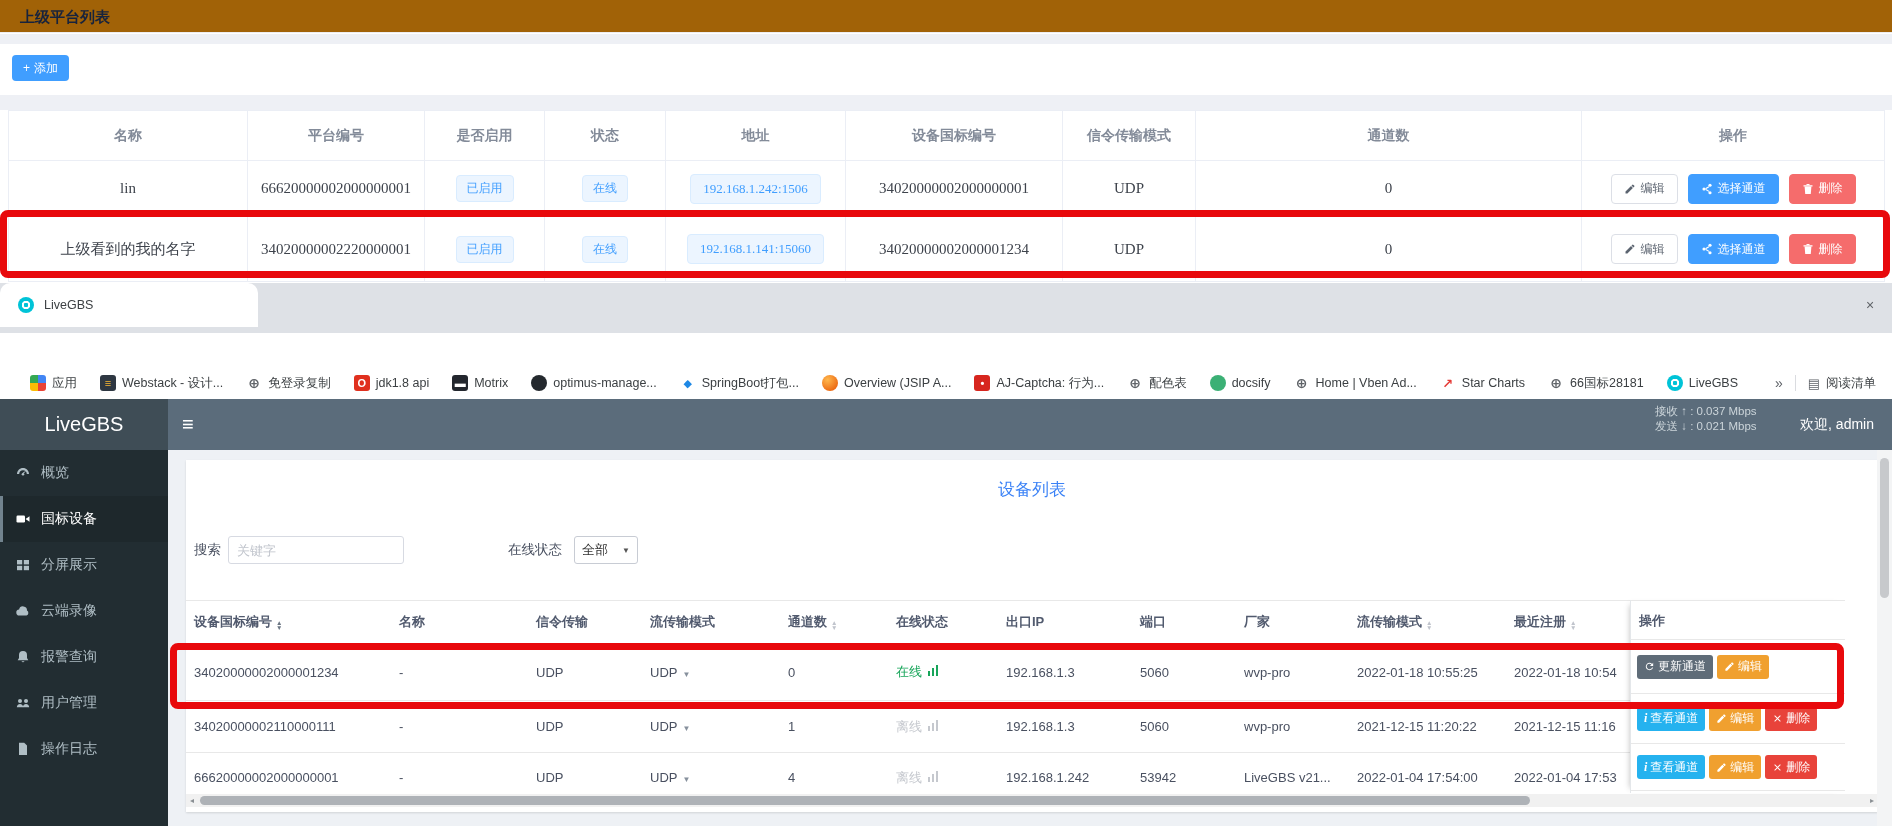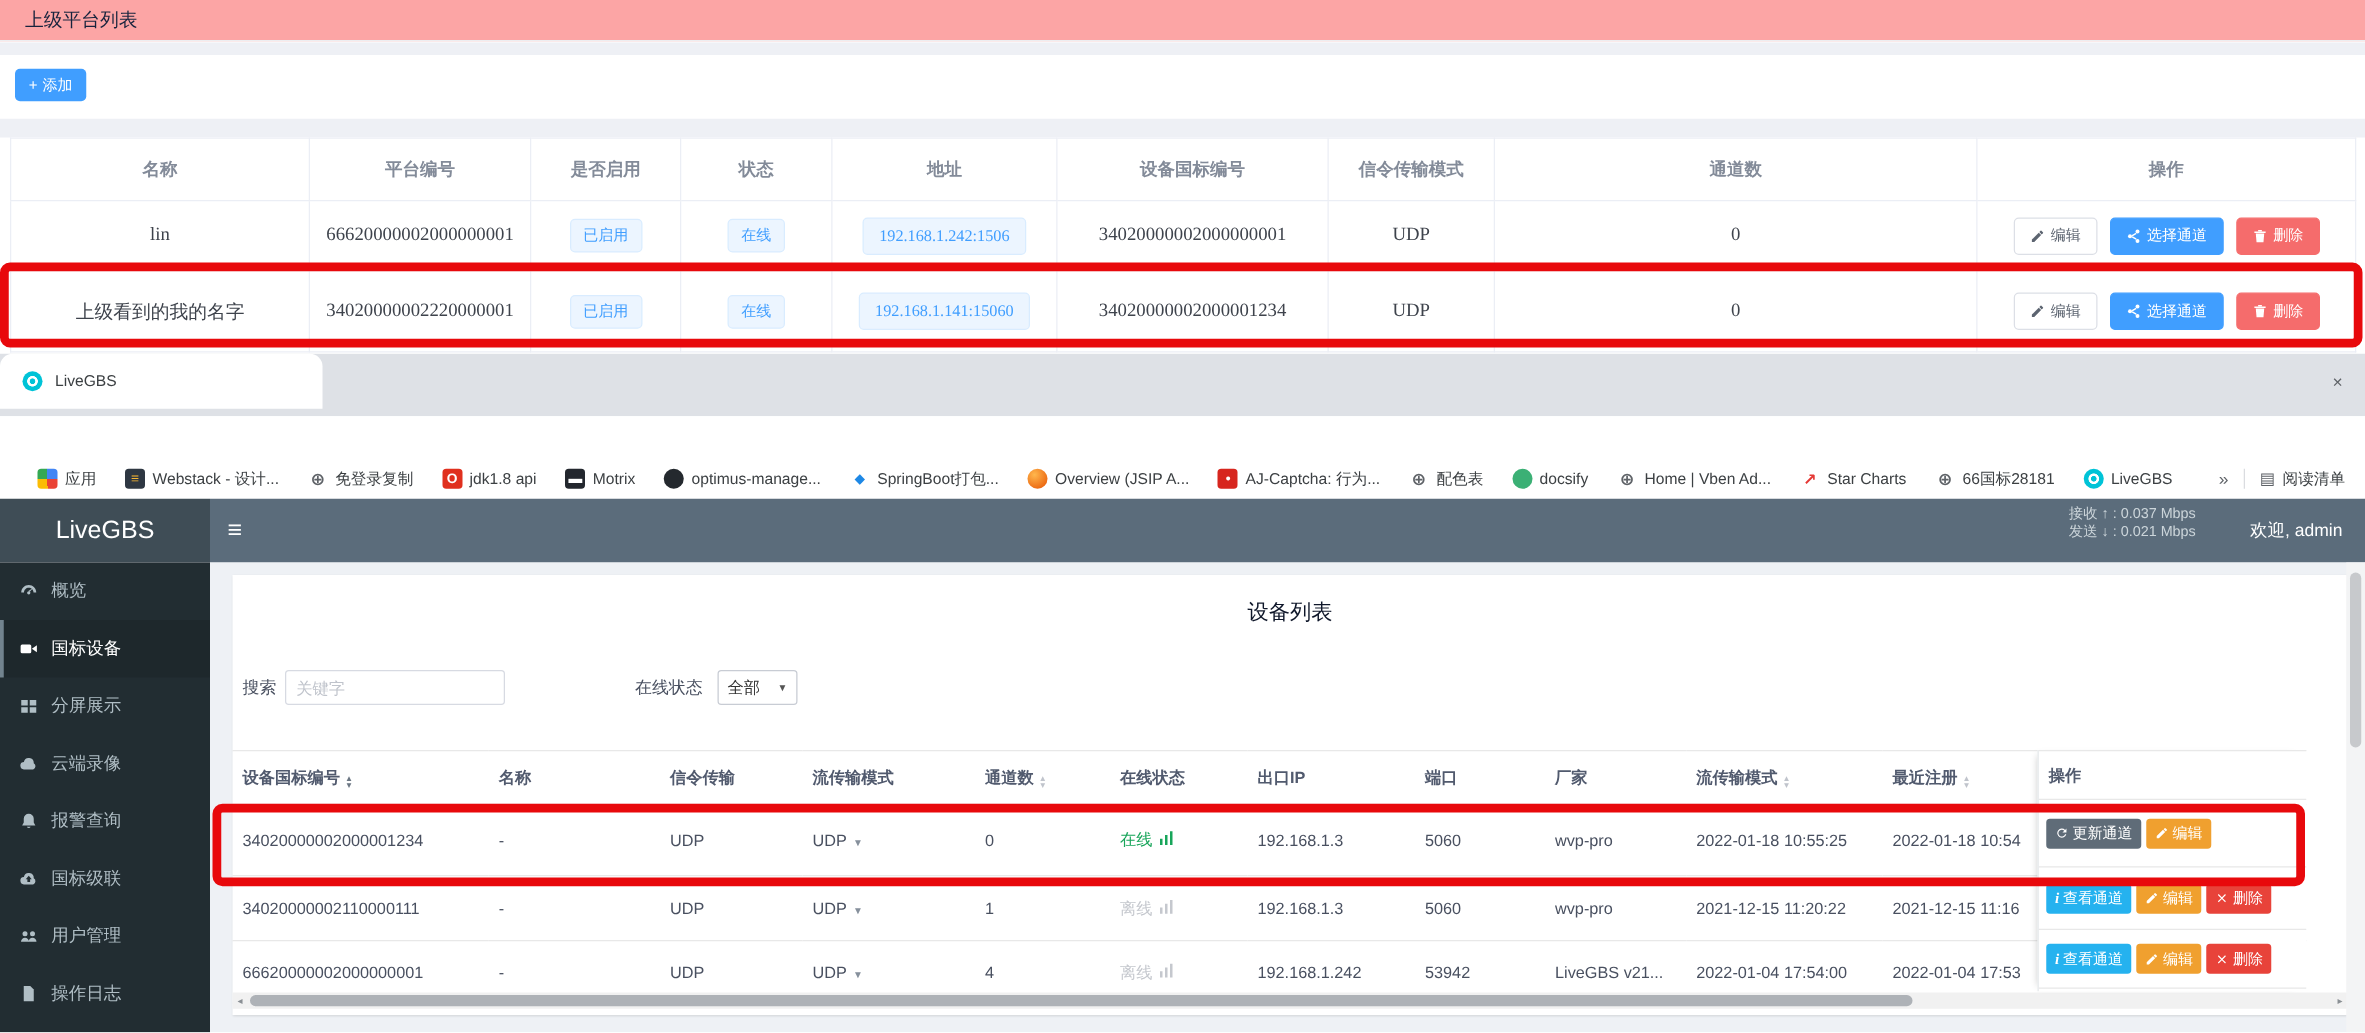--- a/index.html
+++ b/index.html
@@ -6,21 +6,21 @@
   #root{position:relative;width:1892px;height:826px;overflow:hidden;background:#fff;
         font-family:"Liberation Sans","DejaVu Sans",sans-serif;-webkit-font-smoothing:antialiased;}
   .abs{position:absolute;}
   svg{display:block;}
 
   
   .annot{position:absolute;border:7px solid var(--annotation);border-radius:8px;pointer-events:none;z-index:80;box-sizing:border-box;}
 
   
   #tp-title{left:0;top:0;width:100%;height:33px;line-height:33px;padding-left:20px;box-sizing:border-box;
-            font-size:15px;font-weight:normal;color:#17233d;border-bottom:1px solid #ededf0;background:#fca5a5;}
+            font-size:15px;font-weight:bold;color:#17233d;border-bottom:1px solid #ededf0;background:#a16207;}
   .band{left:0;width:100%;background:#eef0f5;}
   #tp-actions{left:0;top:44px;width:100%;height:51px;background:#fff;}
   #add-btn{position:absolute;left:12px;top:11px;height:26px;padding:0 11px;background:var(--primary);color:#fff;
            font-size:12px;border-radius:4px;display:inline-flex;align-items:center;gap:4px;cursor:pointer;}
   #tp-table{position:absolute;left:8px;top:110px;width:1876px;border-collapse:collapse;table-layout:fixed;background:#fff;}
   #tp-table th,#tp-table td{border:1px solid #ebeef5;text-align:center;overflow:hidden;white-space:nowrap;}
   #tp-table th{height:47px;font-size:14px;font-weight:600;color:#838b99;}
   #tp-table tr.tpr1 td{height:53px;}
   #tp-table tr.tpr2 td{height:62px;}
   .serif{font-family:"Liberation Serif","DejaVu Serif",serif;font-size:15px;color:#3e434c;margin-top:35px;}
@@ -79,21 +79,21 @@
   #stats{position:absolute;left:1655px;top:404px;font-size:11.5px;line-height:15px;color:#ccd5da;}
   #welcome{position:absolute;right:18px;top:399px;height:51px;display:flex;align-items:center;color:#fff;font-size:14px;}
   #sidebar{left:0;top:450px;width:168px;height:376px;background:var(--sidebar);overflow:hidden;}
   .sb-item{position:relative;height:46px;display:flex;align-items:center;padding-left:15px;gap:10px;color:#b0bec5;
            font-size:14px;cursor:pointer;box-sizing:border-box;font-family:Liberation Serif, serif;}
   .sb-item svg{width:16px;height:16px;fill:currentColor;flex:none;}
   .sb-item.active{background:var(--sidebar_active);color:#fff;border-left:3px solid #72838e;padding-left:12px;}
   #content{left:168px;top:450px;width:1724px;height:376px;background:var(--content_bg);}
   #card{position:absolute;left:186px;top:460px;width:1692px;height:352px;background:#fff;
         box-shadow:0 1px 2px rgba(0,0,0,.12);}
-  #page-title{position:absolute;left:0;top:18px;width:100%;text-align:center;font-size:17px;color:#0f172a;}
+  #page-title{position:absolute;left:0;top:18px;width:100%;text-align:center;font-size:17px;color:#3b82f6;}
   #search-label{position:absolute;left:8px;top:76px;line-height:28px;font-size:13.5px;color:#495060;}
   #search-input{position:absolute;left:42px;top:76px;width:176px;height:28px;border:1px solid #d7dae2;border-radius:3px;
                 box-sizing:border-box;padding:0 8px;font-size:13px;color:#495060;outline:none;
                 font-family:"Liberation Sans","DejaVu Sans",sans-serif;}
   #search-input::placeholder{color:#c0c4cc;}
   #filter-label{position:absolute;left:322px;top:76px;line-height:28px;font-size:13.5px;color:#495060;}
   #filter-select{position:absolute;left:388px;top:76px;width:64px;height:28px;border:1px solid #c8ccd4;border-radius:3px;
                  box-sizing:border-box;display:flex;align-items:center;justify-content:space-between;padding:0 7px;
                  font-size:13px;color:#333;cursor:pointer;background:#fff;}
   #filter-select .caret{font-size:8px;color:#555;}
@@ -414,27 +414,20 @@
     </div>
     <div class="sb-item">
       <svg viewBox="0 0 16 16">
           <path d="M8 2a4 4 0 0 0-4 4v3l-1.3 2.3h10.6L12 9V6a4 4 0 0 0-4-4z"></path>
           <path d="M6.5 12.3a1.6 1.6 0 0 0 3 0z"></path>
         </svg>
       <span>报警查询</span>
     </div>
     <div class="sb-item">
       <svg viewBox="0 0 16 16">
-          <path d="M4.5 12.5a3 3 0 0 1-.4-6A4 4 0 0 1 12 7.6a2.7 2.7 0 0 1-.5 4.9z"></path>
-          <path d="M8 5.6l2.4 2.8H9.1v2.2H6.9V8.4H5.6z" fill="#222d32"></path>
-        </svg>
-      <span>国标级联</span>
-    </div>
-    <div class="sb-item">
-      <svg viewBox="0 0 16 16">
           <circle cx="5" cy="6" r="2"></circle>
           <circle cx="11" cy="6" r="2"></circle>
           <path d="M1.8 12.3c0-1.8 1.4-3.2 3.2-3.2s3.2 1.4 3.2 3.2z"></path>
           <path d="M7.8 12.3c0-1.8 1.4-3.2 3.2-3.2s3.2 1.4 3.2 3.2z"></path>
         </svg>
       <span>用户管理</span>
     </div>
     <div class="sb-item">
       <svg viewBox="0 0 16 16">
           <path d="M4 1.8h5.2L12 4.6V14H4z"></path>

